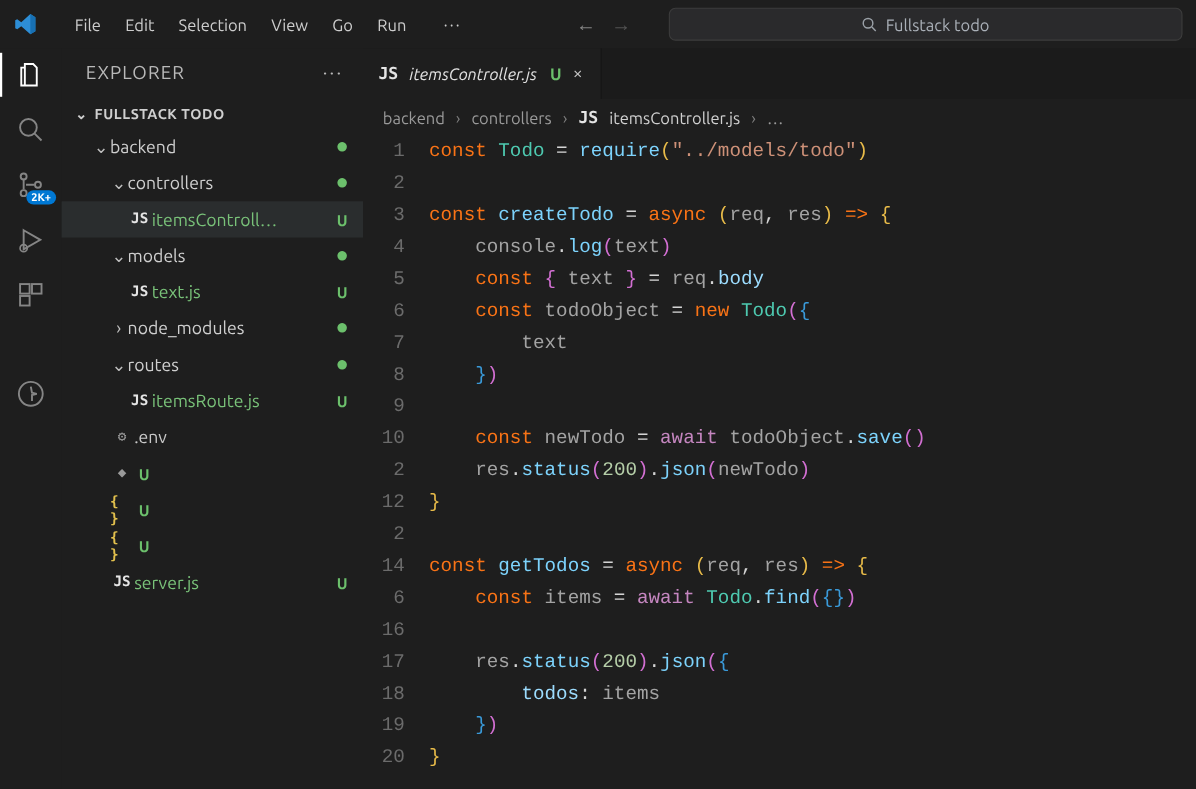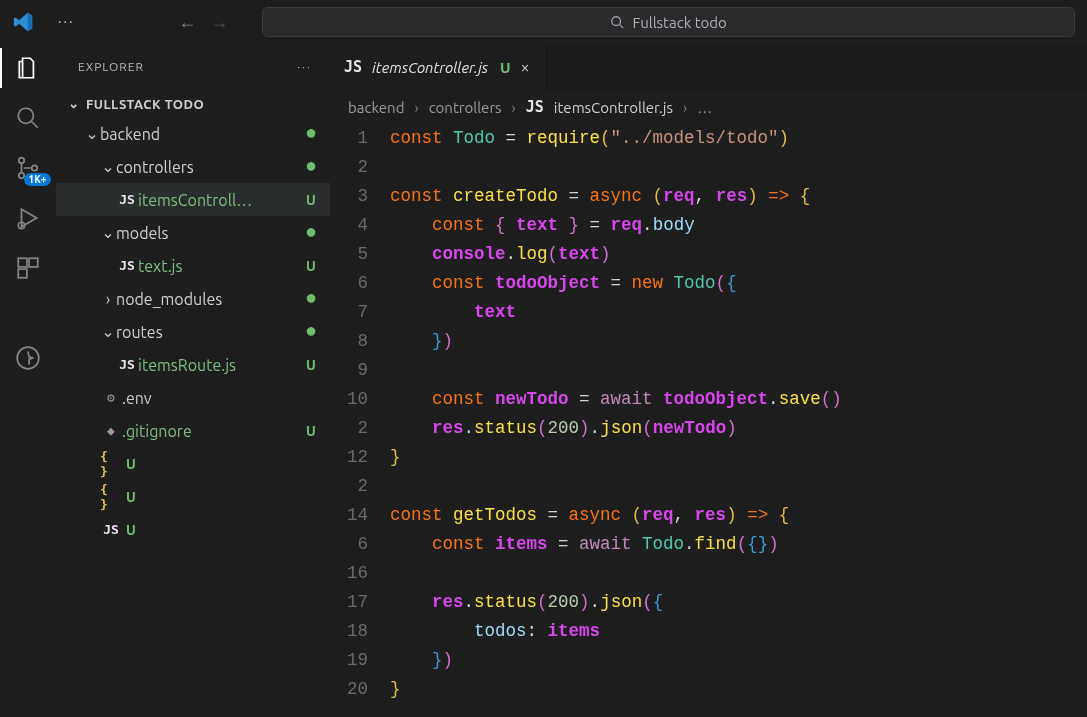--- a/index.html
+++ b/index.html
@@ -73,21 +73,21 @@
     background: #1e1e1e;
     display: flex;
     flex-direction: column;
     user-select: none;
   }
   .sidebar-header {
     height: 44px;
     display:flex; align-items:center; justify-content:space-between;
     padding: 0 18px 0 22px;
     color:#b9b9b9;
-    font-size:12px;
+    font-size:17px;
     letter-spacing: 1px;
   }
   .explorer-title { font-weight:400; }
   .root-folder {
     padding: 8px 12px 6px 10px;
     display:flex; align-items:center; gap:4px;
     font-weight:700; font-size:13px; color:#cfcfcf;
     letter-spacing: 0.5px;
   }
   .tree { list-style:none; }
@@ -144,44 +144,52 @@
     font-size: 17.5px;
     line-height: 29px;
     display:flex;
     overflow:hidden;
   }
   .gutter { width: 60px; text-align:right; color:#6b6b6b; padding-right: 22px; }
   .src { flex:1; }
   .src .line { white-space: pre; }
   
   .tk-kw   { color:#f97316; }
-  .tk-var  { color:#d946ef;font-weight:bold; }
+  .tk-var  { color:#a3a3a3; }
   .tk-cls  { color:#4ec9b0; }
   .tk-str  { color:#ce9178; }
-  .tk-fn   { color:#fde047; }
+  .tk-fn   { color:#7dd3fc; }
   .tk-num  { color:#b5cea8; }
   .tk-pun  { color:#d4d4d4; }
   .tk-ctl  { color:#c586c0; }           
   .tk-prop { color:#9cdcfe; }
   .tk-par  { color:#e8bb49; }           
   .tk-par2 { color:#d26fd2; }           
   .tk-par3 { color:#3a9ad9; }           
 
   svg { display:block; }
 </style>
 </head>
 <body>
 
 <div class="titlebar">
   <div class="logo">
     <svg width="22" height="22" viewBox="0 0 24 24">
         <path fill="#2d8ed6" d="M17 2l5 3v14l-5 3-9-8-4 3-2-1V8l2-1 4 3 9-8z"></path>
         <path fill="#1770b3" d="M17 2l5 3v14l-5 3V2z"></path>
       </svg>
   </div>
+  <div class="menu" id="menu-bar">
+      <div class="menu-item">File</div>
+      <div class="menu-item">Edit</div>
+      <div class="menu-item">Selection</div>
+      <div class="menu-item">View</div>
+      <div class="menu-item">Go</div>
+      <div class="menu-item">Run</div>
+    </div>
   <div class="menu-ellipsis">···</div>
   <div class="nav-arrows">
     <span>←</span>
     <span style="opacity:.5">→</span>
   </div>
   <div class="searchbar">
     <svg class="search-icon-mini" viewBox="0 0 16 16">
         <circle cx="7" cy="7" r="5" fill="none" stroke="#9aa0a7" stroke-width="1.5"></circle>
         <line x1="11" y1="11" x2="15" y2="15" stroke="#9aa0a7" stroke-width="1.5"></line>
       </svg>
@@ -203,21 +211,21 @@
           <line x1="15" y1="15" x2="21" y2="21" stroke="currentColor" stroke-width="1.6"></line>
         </svg>
     </div>
     <div class="act-icon">
       <svg width="26" height="26" viewBox="0 0 24 24">
           <circle cx="6" cy="5" r="2.5" fill="none" stroke="currentColor" stroke-width="1.6"></circle>
           <circle cx="6" cy="19" r="2.5" fill="none" stroke="currentColor" stroke-width="1.6"></circle>
           <circle cx="18" cy="12" r="2.5" fill="none" stroke="currentColor" stroke-width="1.6"></circle>
           <path fill="none" stroke="currentColor" stroke-width="1.6" d="M6 7v9 M8 12h7"></path>
         </svg>
-      <span class="badge">1K+</span>
+      <span class="badge">2K+</span>
     </div>
     <div class="act-icon">
       <svg width="26" height="26" viewBox="0 0 24 24">
           <path fill="none" stroke="currentColor" stroke-width="1.6" d="M6 4l14 8-14 8z"></path>
           <circle cx="6" cy="19" r="3" fill="none" stroke="currentColor" stroke-width="1.4"></circle>
         </svg>
     </div>
     <div class="act-icon">
       <svg width="26" height="26" viewBox="0 0 24 24">
           <rect x="3" y="3" width="8" height="8" fill="none" stroke="currentColor" stroke-width="1.6"></rect>
@@ -283,33 +291,33 @@
           <span class="label">itemsRoute.js</span>
           <span class="status"><span class="status-U">U</span></span>
         </li>
         <li class="tree-row indent-2">
           <span class="icon-slot ficon ficon-gear">⚙</span>
           <span class="label">.env</span>
           <span class="status"></span>
         </li>
         <li class="tree-row indent-2 green">
           <span class="icon-slot ficon ficon-diam">◆</span>
-          <span class="label">.gitignore</span>
           <span class="status"><span class="status-U">U</span></span>
         </li>
         <li class="tree-row indent-2 green">
           <span class="icon-slot ficon ficon-json">{ }</span>
           <span class="status"><span class="status-U">U</span></span>
         </li>
         <li class="tree-row indent-2 green">
           <span class="icon-slot ficon ficon-json">{ }</span>
           <span class="status"><span class="status-U">U</span></span>
         </li>
         <li class="tree-row indent-2 green">
           <span class="icon-slot ficon ficon-js">JS</span>
+          <span class="label">server.js</span>
           <span class="status"><span class="status-U">U</span></span>
         </li>
       </ul>
   </div>
 
   <div class="editor-area">
     <div class="tabbar">
       <div class="tab">
         <span class="ficon ficon-js">JS</span>
         <span class="fname">itemsController.js</span>
@@ -347,22 +355,22 @@
           <div>16</div>
           <div>17</div>
           <div>18</div>
           <div>19</div>
           <div>20</div>
         </div>
       <div class="src" id="src">
           <div class="line"><span class="tk-kw">const </span><span class="tk-cls">Todo</span><span class="tk-pun"> = </span><span class="tk-fn">require</span><span class="tk-par">(</span><span class="tk-str">"../models/todo"</span><span class="tk-par">)</span></div>
           <div class="line">&nbsp;</div>
           <div class="line"><span class="tk-kw">const </span><span class="tk-fn">createTodo</span><span class="tk-pun"> = </span><span class="tk-kw">async </span><span class="tk-par">(</span><span class="tk-var">req</span><span class="tk-pun">, </span><span class="tk-var">res</span><span class="tk-par">)</span><span class="tk-pun"> </span><span class="tk-kw">=&gt;</span><span class="tk-pun"> </span><span class="tk-par">{</span></div>
+          <div class="line"><span class="tk-pun">    </span><span class="tk-var">console</span><span class="tk-pun">.</span><span class="tk-fn">log</span><span class="tk-par2">(</span><span class="tk-var">text</span><span class="tk-par2">)</span></div>
           <div class="line"><span class="tk-pun">    </span><span class="tk-kw">const </span><span class="tk-par2">{ </span><span class="tk-var">text</span><span class="tk-par2"> }</span><span class="tk-pun"> = </span><span class="tk-var">req</span><span class="tk-pun">.</span><span class="tk-prop">body</span></div>
-          <div class="line"><span class="tk-pun">    </span><span class="tk-var">console</span><span class="tk-pun">.</span><span class="tk-fn">log</span><span class="tk-par2">(</span><span class="tk-var">text</span><span class="tk-par2">)</span></div>
           <div class="line"><span class="tk-pun">    </span><span class="tk-kw">const </span><span class="tk-var">todoObject</span><span class="tk-pun"> = </span><span class="tk-kw">new </span><span class="tk-cls">Todo</span><span class="tk-par2">(</span><span class="tk-par3">{</span></div>
           <div class="line"><span class="tk-pun">        </span><span class="tk-var">text</span></div>
           <div class="line"><span class="tk-pun">    </span><span class="tk-par3">}</span><span class="tk-par2">)</span></div>
           <div class="line">&nbsp;</div>
           <div class="line"><span class="tk-pun">    </span><span class="tk-kw">const </span><span class="tk-var">newTodo</span><span class="tk-pun"> = </span><span class="tk-ctl">await </span><span class="tk-var">todoObject</span><span class="tk-pun">.</span><span class="tk-fn">save</span><span class="tk-par2">()</span></div>
           <div class="line"><span class="tk-pun">    </span><span class="tk-var">res</span><span class="tk-pun">.</span><span class="tk-fn">status</span><span class="tk-par2">(</span><span class="tk-num">200</span><span class="tk-par2">)</span><span class="tk-pun">.</span><span class="tk-fn">json</span><span class="tk-par2">(</span><span class="tk-var">newTodo</span><span class="tk-par2">)</span></div>
           <div class="line"><span class="tk-par">}</span></div>
           <div class="line">&nbsp;</div>
           <div class="line"><span class="tk-kw">const </span><span class="tk-fn">getTodos</span><span class="tk-pun"> = </span><span class="tk-kw">async </span><span class="tk-par">(</span><span class="tk-var">req</span><span class="tk-pun">, </span><span class="tk-var">res</span><span class="tk-par">)</span><span class="tk-pun"> </span><span class="tk-kw">=&gt;</span><span class="tk-pun"> </span><span class="tk-par">{</span></div>
           <div class="line"><span class="tk-pun">    </span><span class="tk-kw">const </span><span class="tk-var">items</span><span class="tk-pun"> = </span><span class="tk-ctl">await </span><span class="tk-cls">Todo</span><span class="tk-pun">.</span><span class="tk-fn">find</span><span class="tk-par2">(</span><span class="tk-par3">{}</span><span class="tk-par2">)</span></div>

